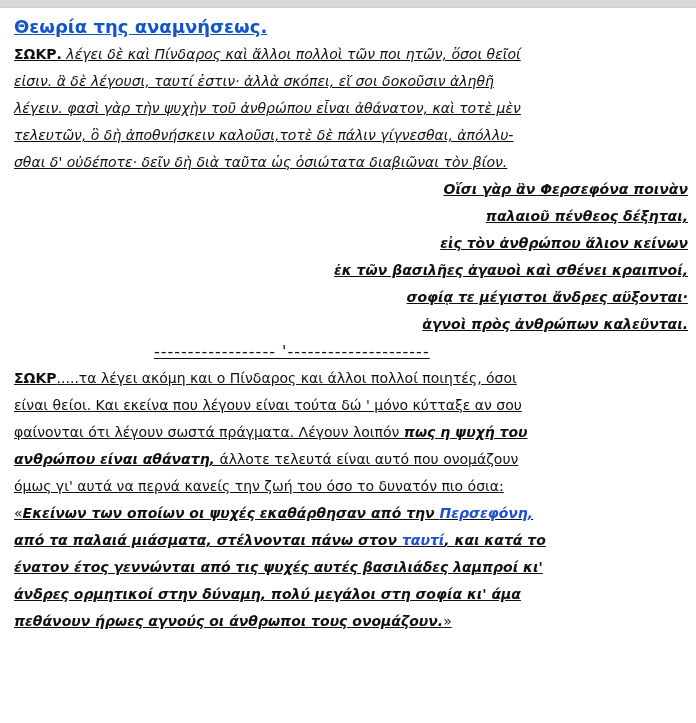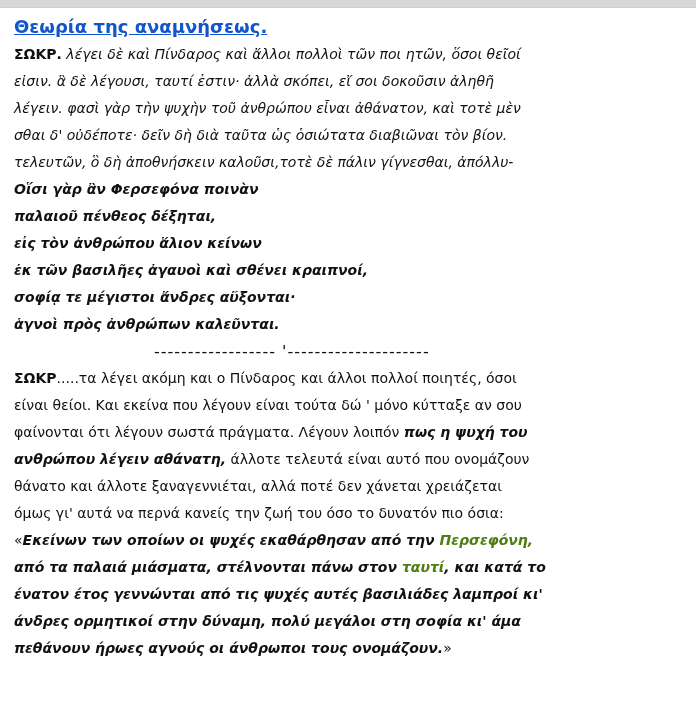--- a/index.html
+++ b/index.html
@@ -6,74 +6,74 @@
   body{
     width:696px;height:723px;overflow:hidden;background:#ffffff;
     font-family:"DejaVu Sans","Liberation Sans",sans-serif;
     color:#111111;
   }
   .topbar{
     width:696px;height:7px;background:#d8d8d8;border-bottom:1px solid #cfcfcf;
   }
   .page{
     padding:6px 8px 0 14px;
+    text-decoration:underline;
   }
   .title{
     display:inline-block;
     color:#1155cc;font-weight:bold;font-size:18px;line-height:26px;
     text-decoration:underline;
     margin-bottom:1px;
   }
   .ln{
     font-size:14px;line-height:27px;white-space:nowrap;
   }
   .i{font-style:italic;}
   .b{font-weight:bold;}
-  .bi{font-weight:bold;font-style:italic;}
+  .bi{font-weight:bold;font-style:italic;text-align:right;}
   .up{font-style:normal;}
-  .lnk{color:#4d7c0f;cursor:pointer;margin-top:12px;}
+  .lnk{color:#1d4ed8;cursor:pointer;margin-top:12px;}
   .divider{
     font-size:16px;line-height:27px;letter-spacing:1px;
     padding-left:140px;white-space:nowrap;
   }
 </style>
 </head>
 <body>
 
 <div class="topbar"></div>
 
 <div class="page">
 
   <div class="title">Θεωρία της αναμνήσεως.</div>
 
   <div>
       <div class="ln i"><span class="b up">ΣΩΚΡ.</span><span class=""> λέγει δὲ καὶ Πίνδαρος καὶ ἄλλοι πολλοὶ τῶν ποι ητῶν, ὅσοι θεῖοί</span></div>
       <div class="ln i"><span class="">εἰσιν. ἃ δὲ λέγουσι, ταυτί ἐστιν· ἀλλὰ σκόπει, εἴ σοι δοκοῦσιν ἀληθῆ</span></div>
       <div class="ln i"><span class="">λέγειν. φασὶ γὰρ τὴν ψυχὴν τοῦ ἀνθρώπου εἶναι ἀθάνατον, καὶ τοτὲ μὲν</span></div>
+      <div class="ln i"><span class="">τελευτῶν, ὃ δὴ ἀποθνήσκειν καλοῦσι,τοτὲ δὲ πάλιν γίγνεσθαι, ἀπόλλυ-</span></div>
       <div class="ln i"><span class="">σθαι δ' οὐδέποτε· δεῖν δὴ διὰ ταῦτα ὡς ὁσιώτατα διαβιῶναι τὸν βίον.</span></div>
-      <div class="ln i"><span class="">τελευτῶν, ὃ δὴ ἀποθνήσκειν καλοῦσι,τοτὲ δὲ πάλιν γίγνεσθαι, ἀπόλλυ-</span></div>
     </div>
 
   <div>
       <div class="ln bi"><span class="">Οἵσι γὰρ ἂν Φερσεφόνα ποινὰν</span></div>
       <div class="ln bi"><span class="">παλαιοῦ πένθεος δέξηται,</span></div>
       <div class="ln bi"><span class="">εἰς τὸν ἀνθρώπου ἅλιον κείνων</span></div>
       <div class="ln bi"><span class="">ἐκ τῶν βασιλῆες ἀγαυοὶ καὶ σθένει κραιπνοί,</span></div>
       <div class="ln bi"><span class="">σοφίᾳ τε μέγιστοι ἄνδρες αὔξονται·</span></div>
       <div class="ln bi"><span class="">ἁγνοὶ πρὸς ἀνθρώπων καλεῦνται.</span></div>
     </div>
 
   <div class="divider">------------------ '---------------------</div>
 
   <div>
       <div class="ln"><span class="b">ΣΩΚΡ</span><span class="">.....τα λέγει ακόμη και ο Πίνδαρος και άλλοι πολλοί ποιητές, όσοι</span></div>
       <div class="ln"><span class="">είναι θείοι. Και εκείνα που λέγουν είναι τούτα δώ ' μόνο κύτταξε αν σου</span></div>
       <div class="ln"><span class="">φαίνονται ότι λέγουν σωστά πράγματα. Λέγουν λοιπόν </span><span class="bi">πως η ψυχή του</span></div>
-      <div class="ln"><span class="bi">ανθρώπου λέγειν αθάνατη,</span><span class=""> άλλοτε τελευτά είναι αυτό που ονομάζουν</span></div>
-      <div class="ln"><span class="">θάνατο και άλλοτε ξαναγεννιέται, αλλά ποτέ δεν χάνεται χρειάζεται</span></div>
+      <div class="ln"><span class="bi">ανθρώπου είναι αθάνατη,</span><span class=""> άλλοτε τελευτά είναι αυτό που ονομάζουν</span></div>
       <div class="ln"><span class="">όμως γι' αυτά να περνά κανείς την ζωή του όσο το δυνατόν πιο όσια:</span></div>
       <div class="ln"><span class="">«</span><span class="bi">Εκείνων των οποίων οι ψυχές εκαθάρθησαν από την </span><span class="bi lnk">Περσεφόνη,</span></div>
       <div class="ln"><span class="bi">από τα παλαιά μιάσματα, στέλνονται πάνω στον </span><span class="bi lnk">ταυτί</span><span class="bi">, και κατά το</span></div>
       <div class="ln"><span class="bi">ένατον έτος γεννώνται από τις ψυχές αυτές βασιλιάδες λαμπροί κι'</span></div>
       <div class="ln"><span class="bi">άνδρες ορμητικοί στην δύναμη, πολύ μεγάλοι στη σοφία κι' άμα</span></div>
       <div class="ln"><span class="bi">πεθάνουν ήρωες αγνούς οι άνθρωποι τους ονομάζουν.</span><span class="">»</span></div>
     </div>
 
 </div>
 

